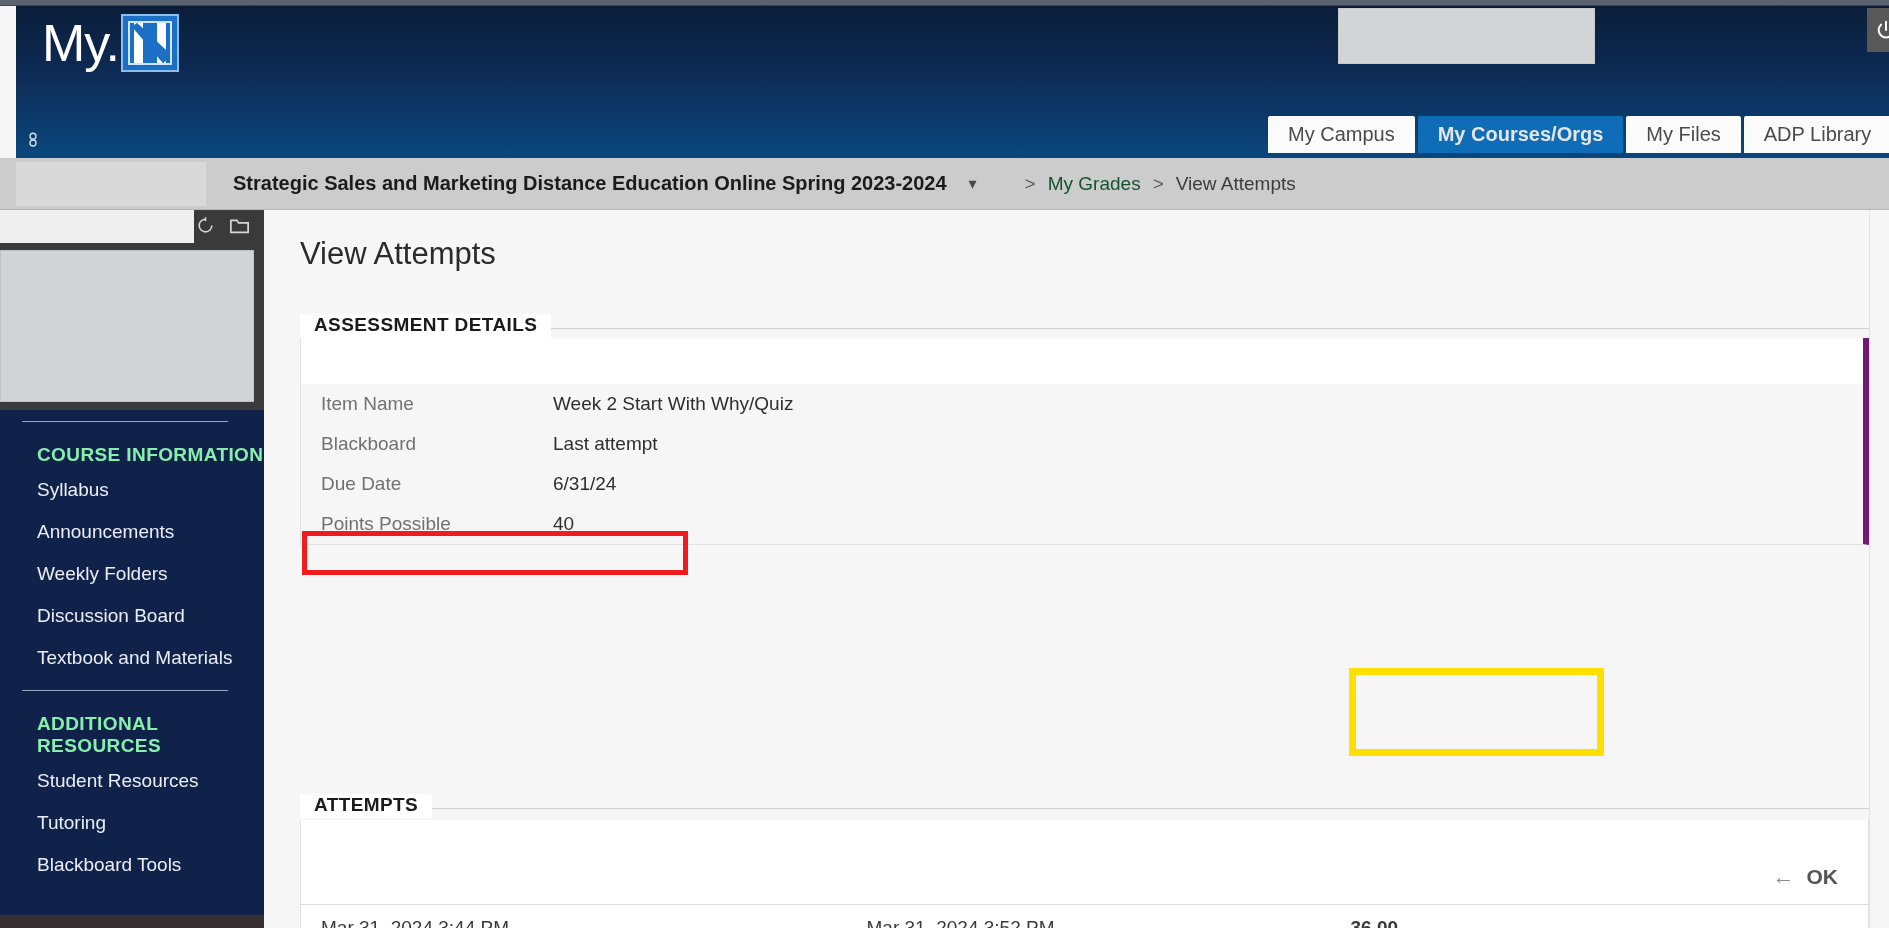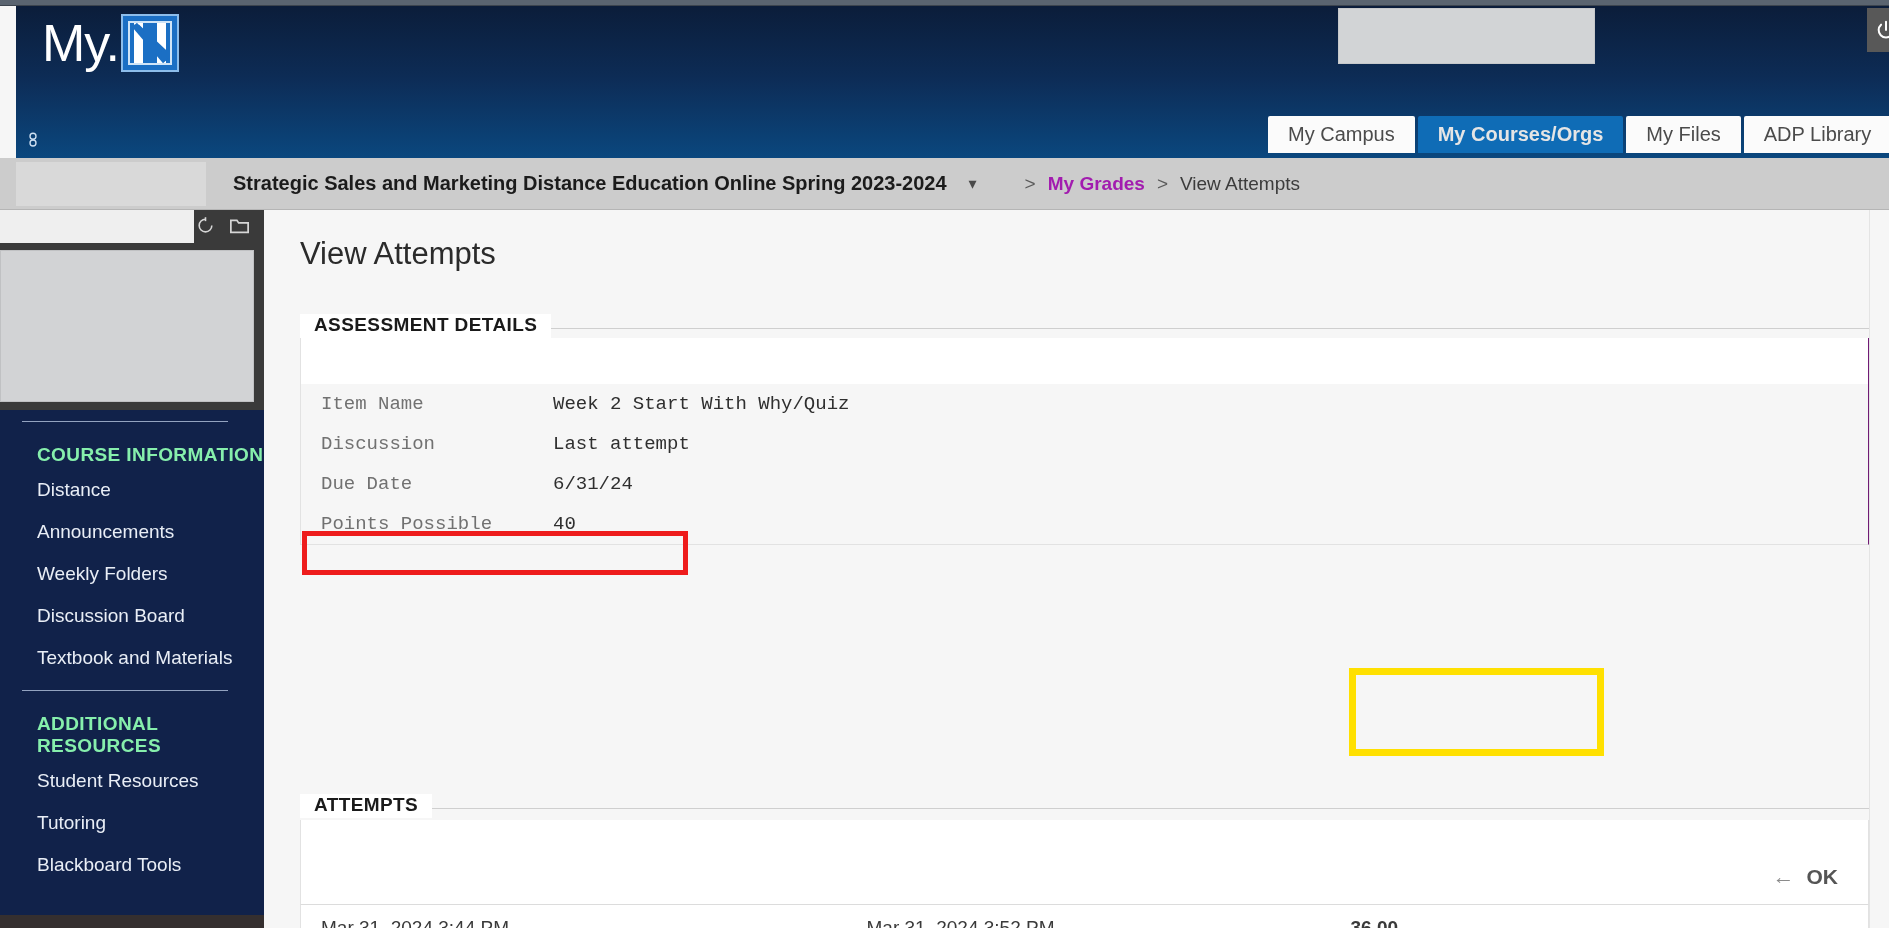--- a/index.html
+++ b/index.html
@@ -109,21 +109,21 @@
   .course-caret {
     margin-left: 22px; color: #4a4a4a; font-size: 16px;
     cursor: pointer;
   }
   .crumbs {
     margin-left: 48px;
     display: flex; align-items: center; gap: 12px;
     font-size: 19px; color: #3c3c3c;
   }
   .crumb-sep { color: #5a5a5a; }
-  .crumb-link { color: #a21caf; cursor: pointer; font-weight: bold; }
+  .crumb-link { color: #14532d; cursor: pointer; }
 
   
   .sidebar {
     position: absolute; left: 0; top: 210px;
     width: 264px; height: 705px;
     background: #11224a;
   }
   .sidebar-toolbar {
     position: absolute; left: 0; top: 0; width: 264px; height: 35px;
     background: #3a3a3a;
@@ -188,24 +188,23 @@
     letter-spacing: .4px;
     padding: 0 14px 2px 14px;
     background: #ffffff;
   }
   .module-tab-rule {
     flex: 1; height: 1px; background: #cfcfcf; margin-bottom: 9px;
   }
   .module-body {
     background: #ffffff;
     border-left: 1px solid #e2e2e2;
-    border-right: 1px solid #701a75;
+    border-right: 6px solid #701a75;
     border-bottom: 1px solid #e2e2e2;
     padding: 46px 0 0 0;
-    font-family: Liberation Mono, monospace;
   }
   .detail-table { width: 100%; border-collapse: collapse; }
   .detail-table tr { background: #f6f6f6; }
   .detail-table td {
     font-size: 19px; padding: 9px 0 9px 0; vertical-align: top;
   }
   .detail-label { color: #717171; width: 252px; padding-left: 20px !important; }
   .detail-value { color: #2f2f2f; }
 
   
@@ -352,21 +351,21 @@
   </div>
 
   <div class="sidebar-panel">
     <div class="inner-box"></div>
   </div>
 
   <div class="sidebar-nav">
 
     <div class="nav-divider"></div>
     <div class="nav-group-title">COURSE INFORMATION</div>
-    <div class="nav-item">Distance</div>
+    <div class="nav-item">Syllabus</div>
     <div class="nav-item">Announcements</div>
     <div class="nav-item">Weekly Folders</div>
     <div class="nav-item">Discussion Board</div>
     <div class="nav-item">Textbook and Materials</div>
 
     <div class="nav-divider"></div>
     <div class="nav-group-title">ADDITIONAL RESOURCES</div>
     <div class="nav-item">Student Resources</div>
     <div class="nav-item">Tutoring</div>
     <div class="nav-item">Blackboard Tools</div>
@@ -385,21 +384,21 @@
       <span class="module-tab-rule"></span>
     </div>
     <div class="module-body">
       <table class="detail-table">
         <tbody>
             <tr>
           <td class="detail-label">Item Name</td>
           <td class="detail-value">Week 2 Start With Why/Quiz</td>
         </tr>
         <tr>
-          <td class="detail-label">Discussion</td>
+          <td class="detail-label">Blackboard</td>
           <td class="detail-value">Last attempt</td>
         </tr>
         <tr>
           <td class="detail-label">Due Date</td>
           <td class="detail-value">6/31/24</td>
         </tr>
         <tr>
           <td class="detail-label">Points Possible</td>
           <td class="detail-value">40</td>
         </tr>

